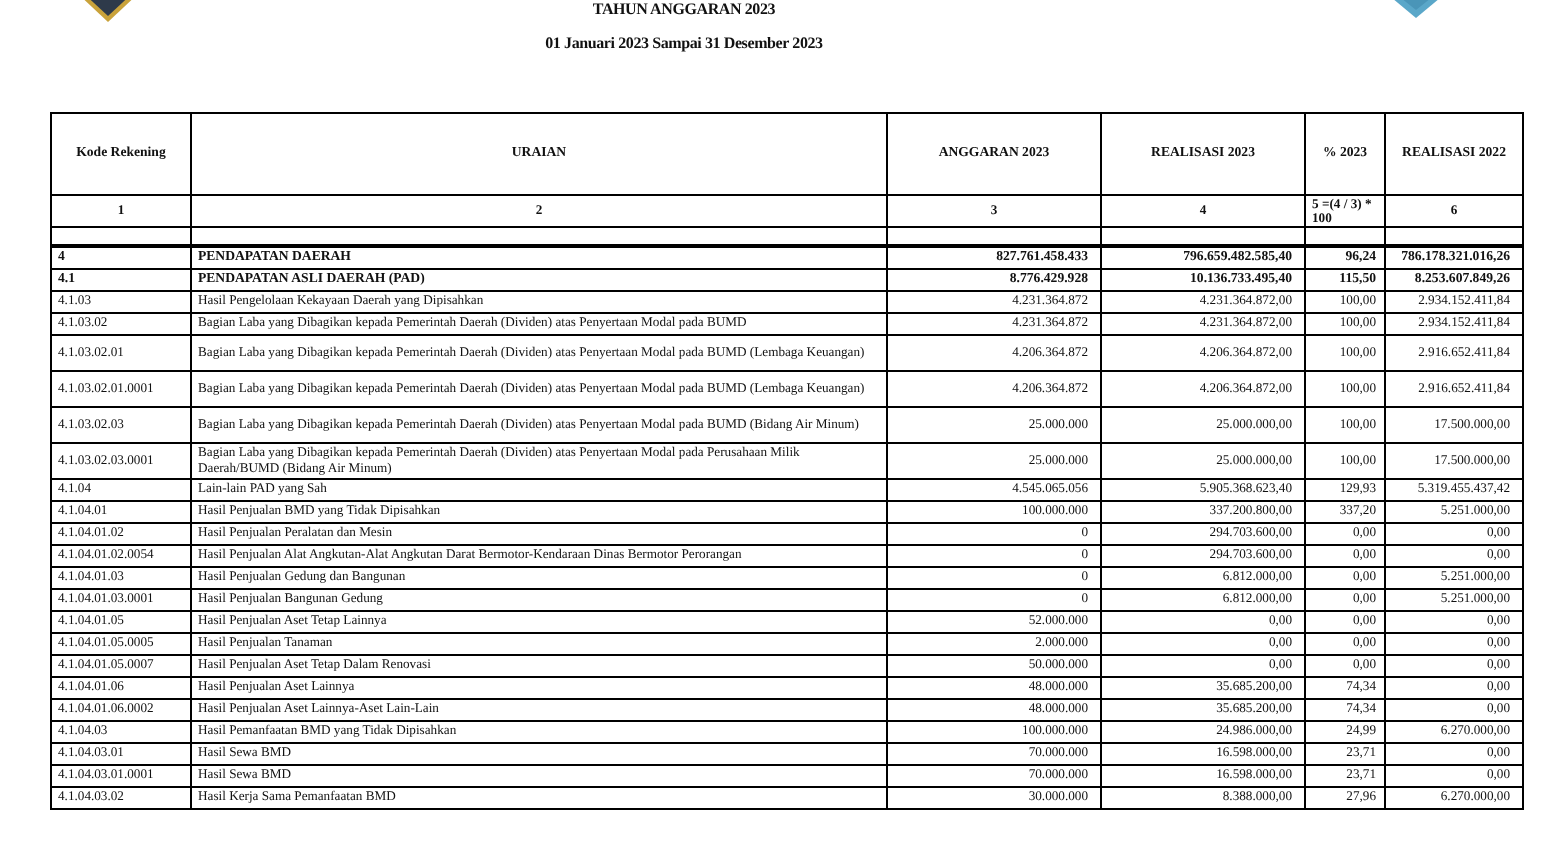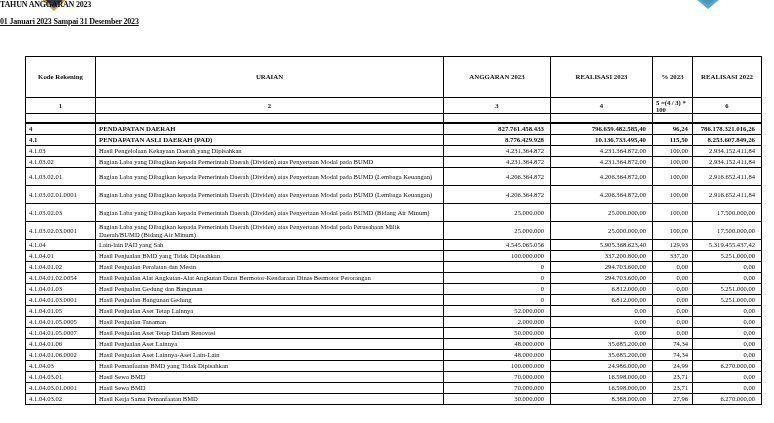--- a/index.html
+++ b/index.html
@@ -1,21 +1,21 @@
 <!DOCTYPE html>
 <html><head>
 <meta charset="utf-8">
 <style>
   html, body { margin:0; padding:0; background:#ffffff; }
   body { width:774px; height:423px; overflow:hidden; position:relative; font-family:"Liberation Serif", serif; color:#111; }
   .logo-left { position:absolute; left:36px; top:-22px; width:36px; height:34px; }
   .logo-right { position:absolute; left:690px; top:-20px; width:36px; height:30px; }
-  .hdr { position:absolute; left:0; width:684px; font-weight:bold; font-size:8px; letter-spacing:-0.2px; }
+  .hdr { position:absolute; left:0; width:684px; text-align:center; font-weight:bold; font-size:8px; letter-spacing:-0.2px; }
   .hdr.t1 { top:0px; }
-  .hdr.t2 { top:17px;text-decoration:underline; }
+  .hdr.t2 { top:17px; }
   table { position:absolute; left:25px; top:56px; border-collapse:collapse; table-layout:fixed; width:736px; font-size:6.6px; }
   td, th { border:1px solid #000; padding:0 3px; overflow:hidden; white-space:nowrap; line-height:8px; }
   th { font-weight:bold; font-size:6.8px; height:40px; text-align:center; }
   tr.nums td { font-weight:bold; text-align:center; height:15px; font-size:6.6px; }
   tr.nums td.pct { text-align:left; white-space:normal; line-height:7px; }
   tr.spacer td { height:8px; border-bottom:2px solid #000; }
   tr.r td { height:10px; }
   tr.r.tall td { height:17px; }
   tr.r.tall td.desc { white-space:normal; line-height:7.5px; }
   tr.bold td { font-weight:bold; font-size:6.8px; }

